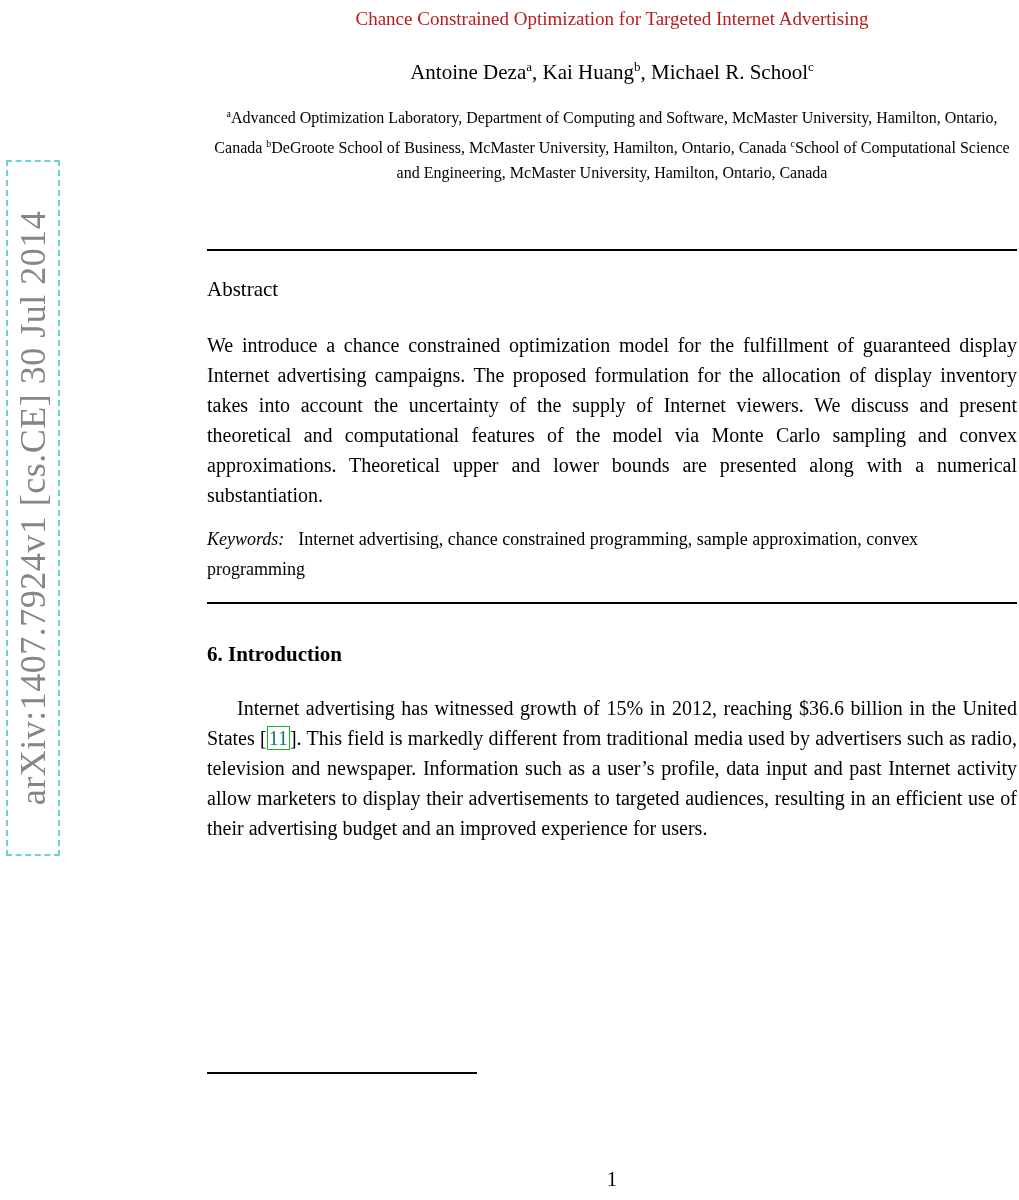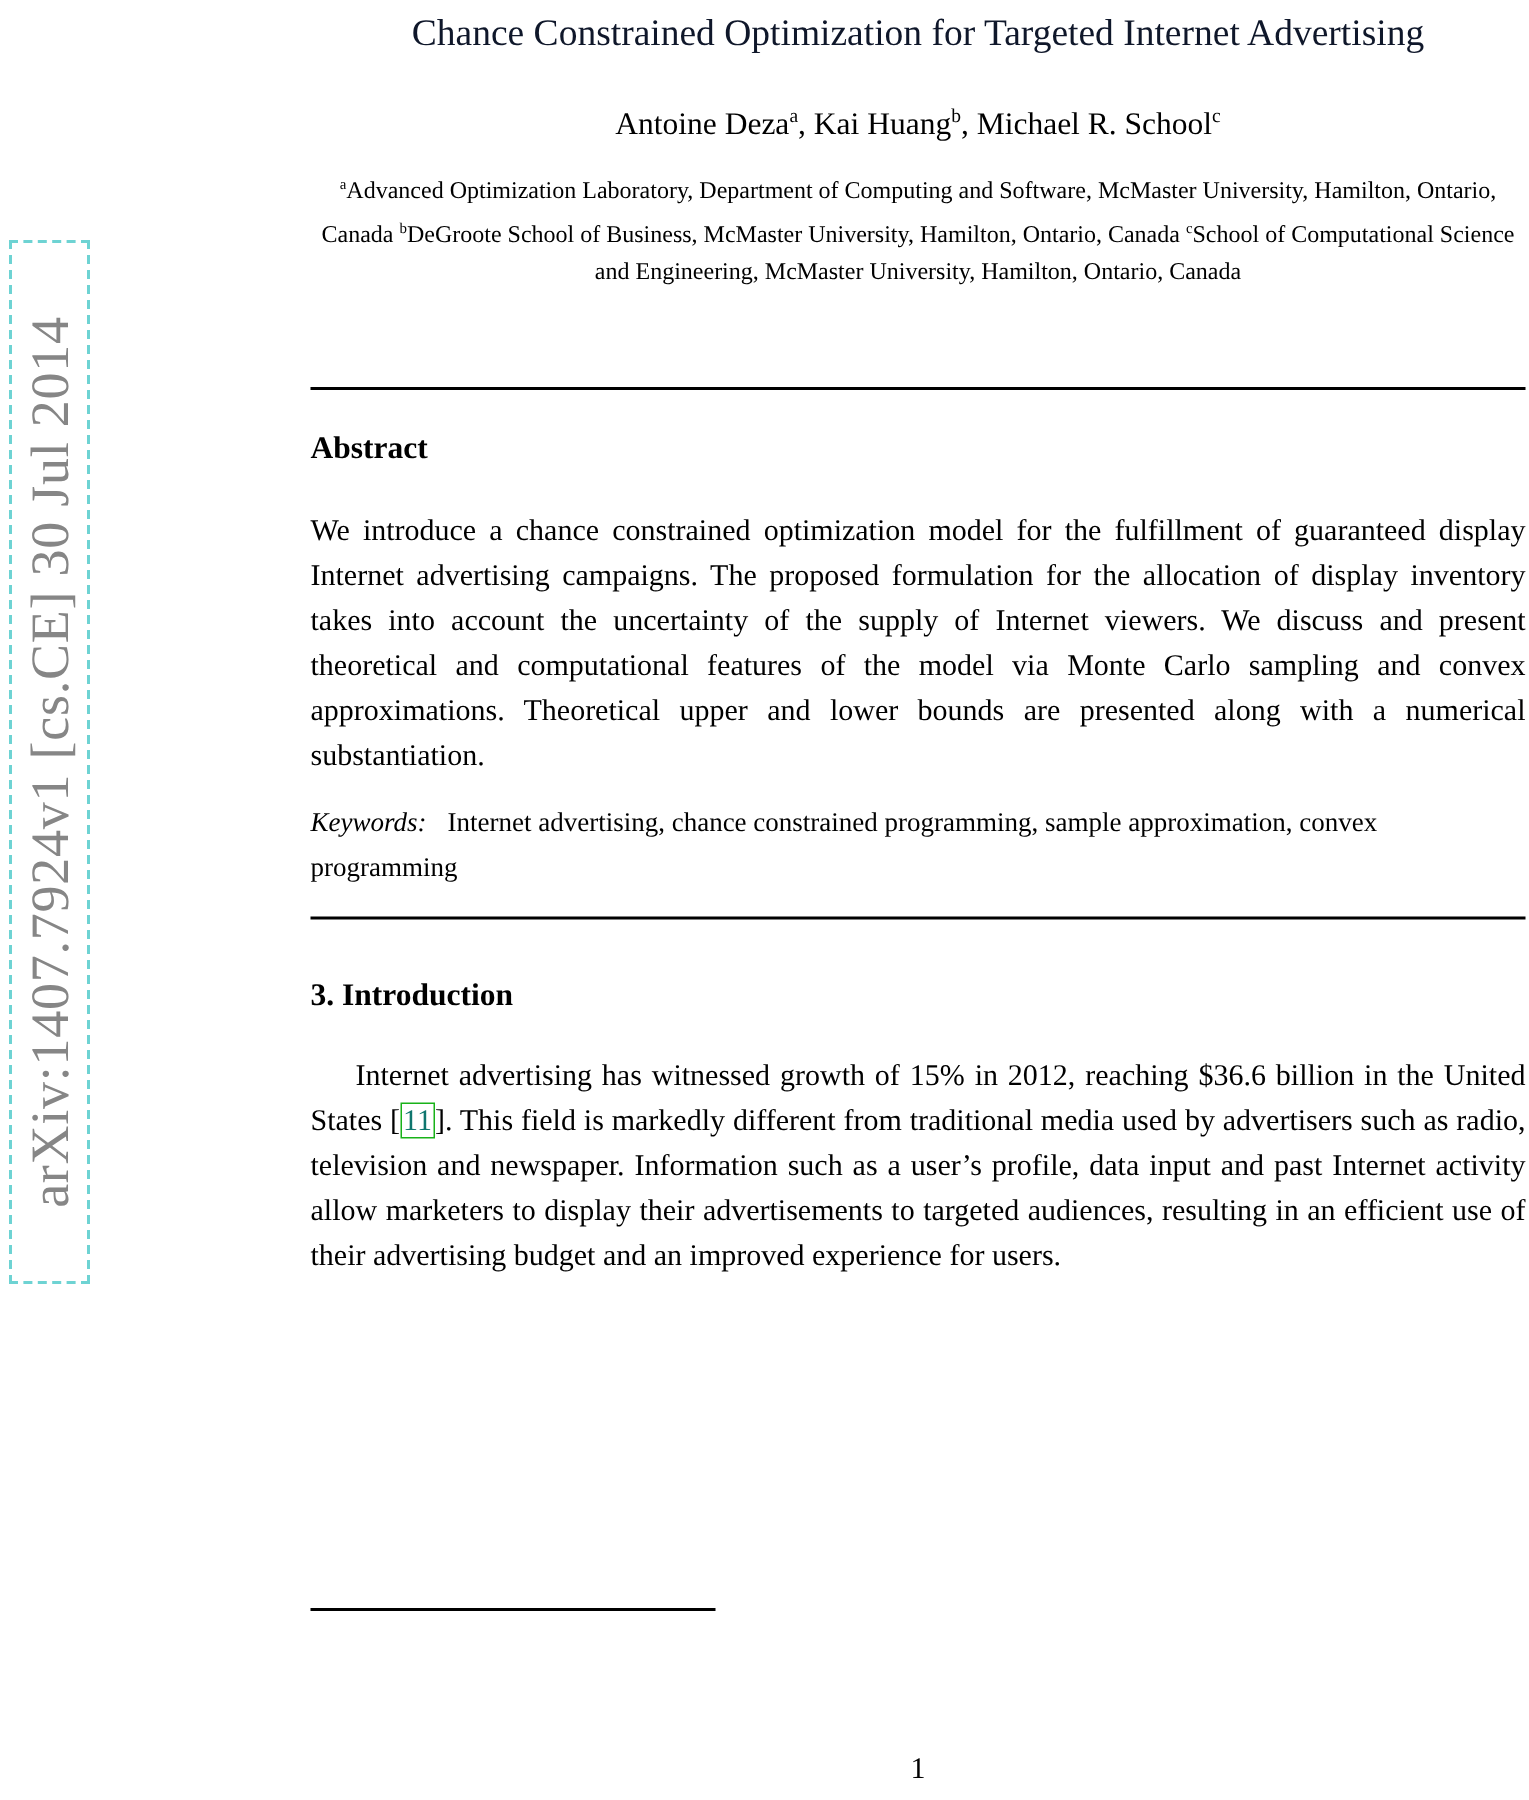--- a/index.html
+++ b/index.html
@@ -34,25 +34,25 @@
 
   .content {
     position: absolute;
     left: 207px;
     top: 0;
     width: 810px;
   }
 
   .title {
     margin-top: 4px;
-    font-size: 25px;
+    font-size: 19px;
     font-weight: normal;
     text-align: center;
     line-height: 1.55;
-    color: #0f172a;
+    color: #b91c1c;
   }
 
   .authors {
     margin-top: 26px;
     text-align: center;
     font-size: 21px;
   }
   .authors sup, .affil sup { font-size: 62%; }
 
   .affil {
@@ -66,21 +66,21 @@
     border: none;
     border-top: 2px solid #000;
     height: 0;
   }
   .rule-top { margin-top: 64px; }
   .rule-bottom { margin-top: 18px; }
 
   .abstract-heading {
     margin-top: 26px;
     font-size: 21px;
-    font-weight: bold;
+    font-weight: normal;
   }
 
   .para {
     font-size: 20px;
     line-height: 30px;
     text-align: justify;
   }
   .abstract-text { margin-top: 28px; }
 
   .keywords {
@@ -163,21 +163,21 @@
     <hr class="rule rule-top">
 
     <h2 class="abstract-heading">Abstract</h2>
 
     <p class="para abstract-text">We introduce a chance constrained optimization model for the fulfillment of guaranteed display Internet advertising campaigns. The proposed formulation for the allocation of display inventory takes into account the uncertainty of the supply of Internet viewers. We discuss and present theoretical and computational features of the model via Monte Carlo sampling and convex approximations. Theoretical upper and lower bounds are presented along with a numerical substantiation.</p>
 
     <p class="keywords"><span class="kw-label">Keywords:</span><span>Internet advertising, chance constrained programming, sample approximation, convex programming</span></p>
 
     <hr class="rule rule-bottom">
 
-    <h2 class="section-heading">3. Introduction</h2>
+    <h2 class="section-heading">6. Introduction</h2>
 
     <p class="para intro"><span>Internet advertising has witnessed growth of 15% in 2012, reaching $36.6 billion in the United States [</span><a class="cite">11</a><span>]. This field is markedly different from traditional media used by advertisers such as radio, television and newspaper. Information such as a user’s profile, data input and past Internet activity allow marketers to display their advertisements to targeted audiences, resulting in an efficient use of their advertising budget and an improved experience for users.</span></p>
 
   </div>
 
   <div class="footnote">
     <hr class="footnote-rule">
   </div>
 
   <div class="page-number">1</div>

